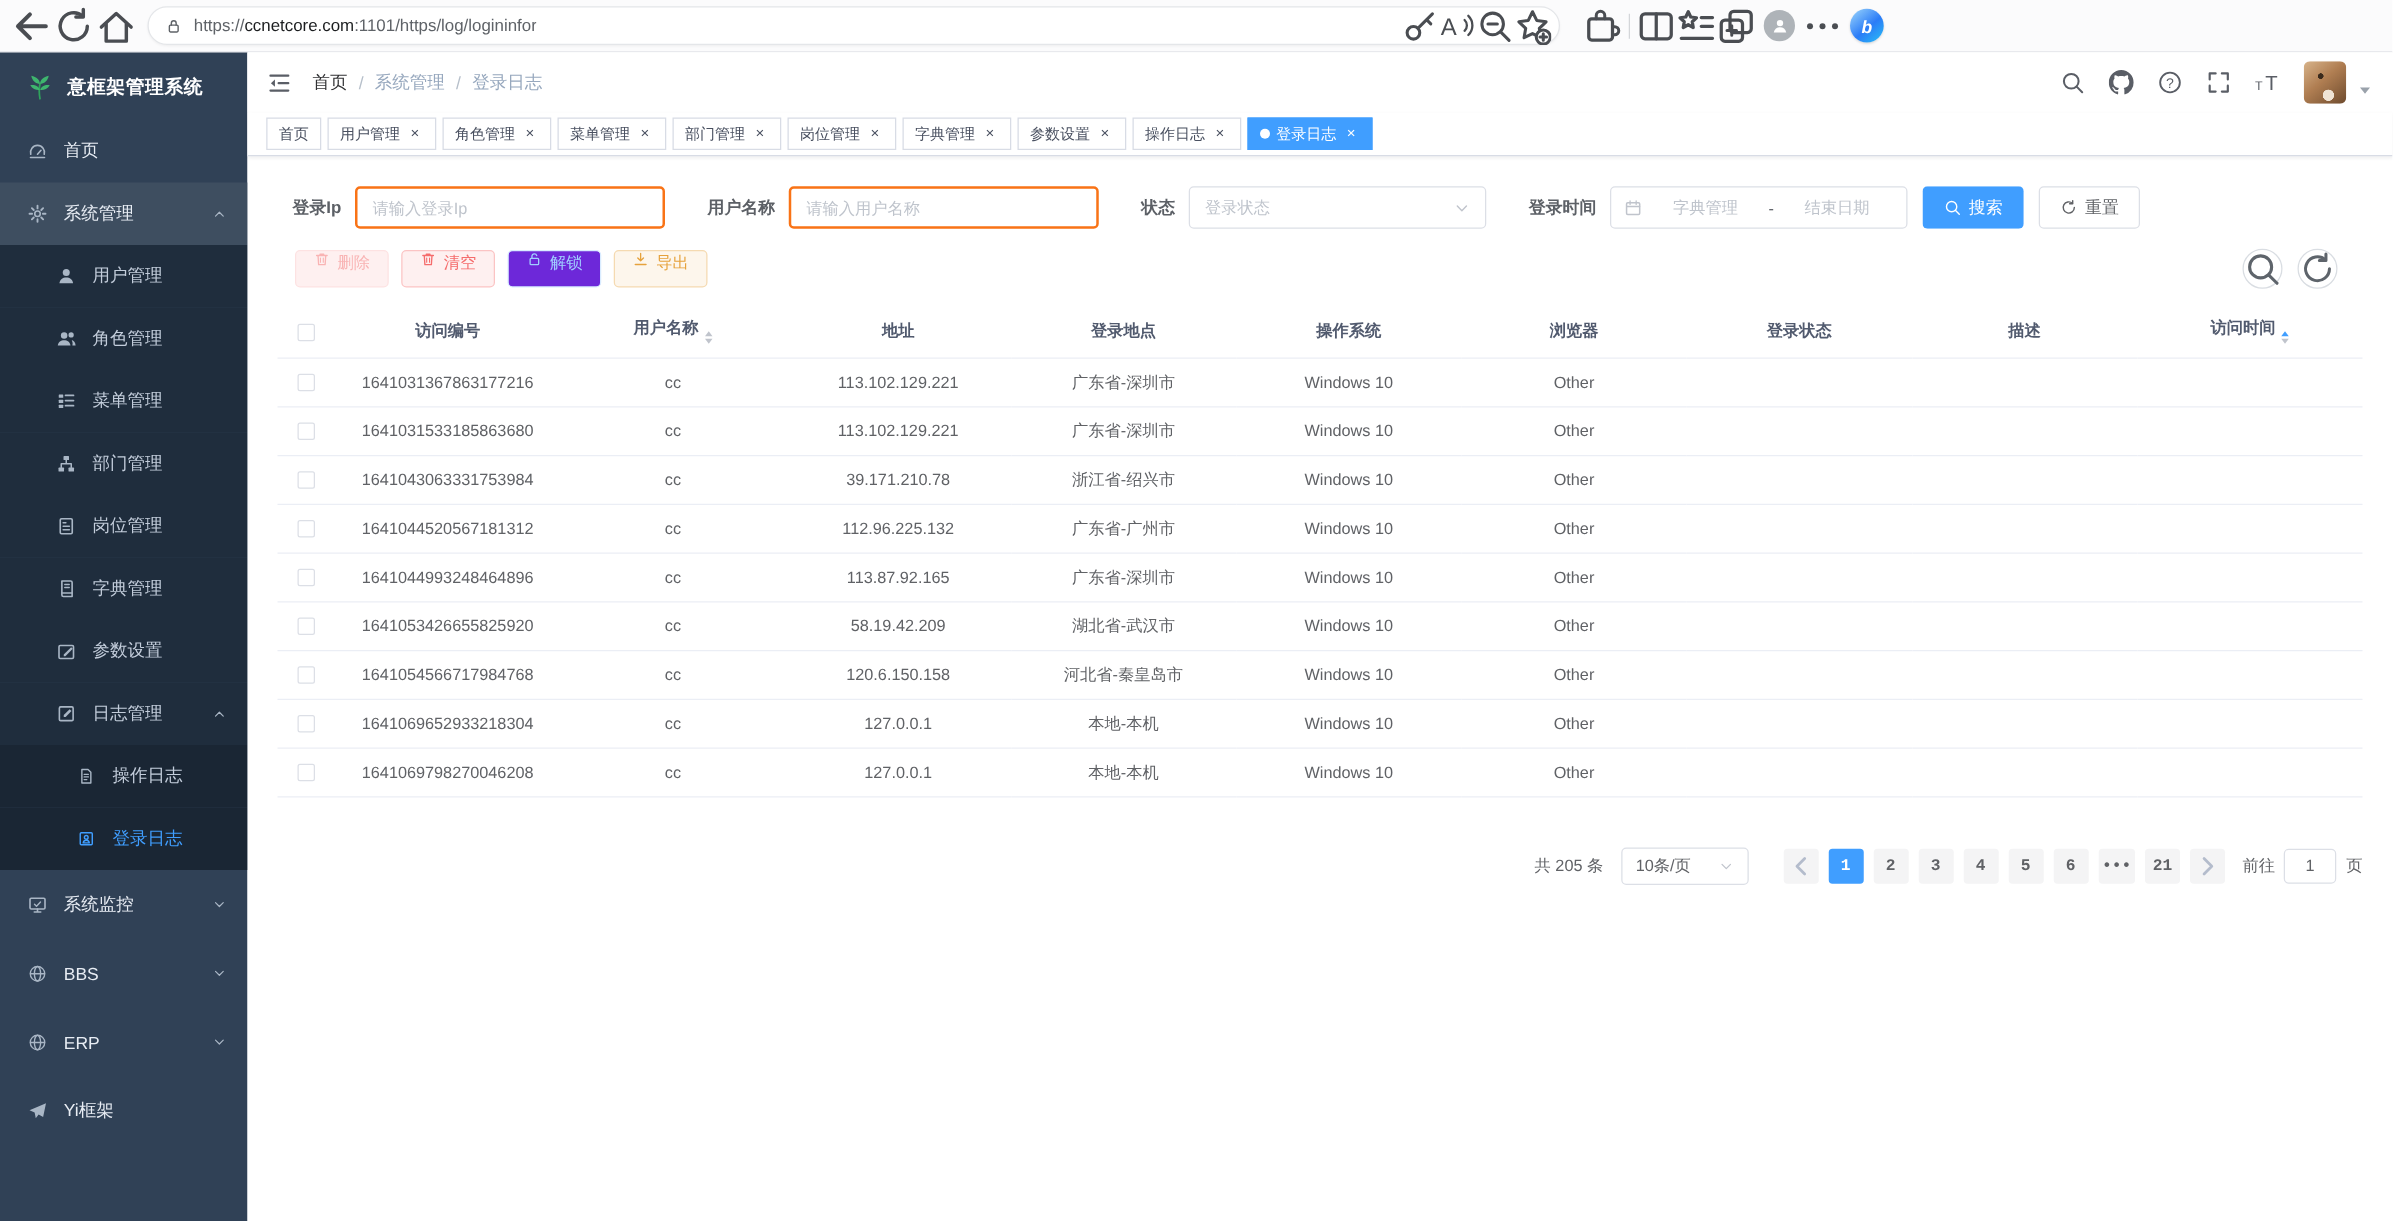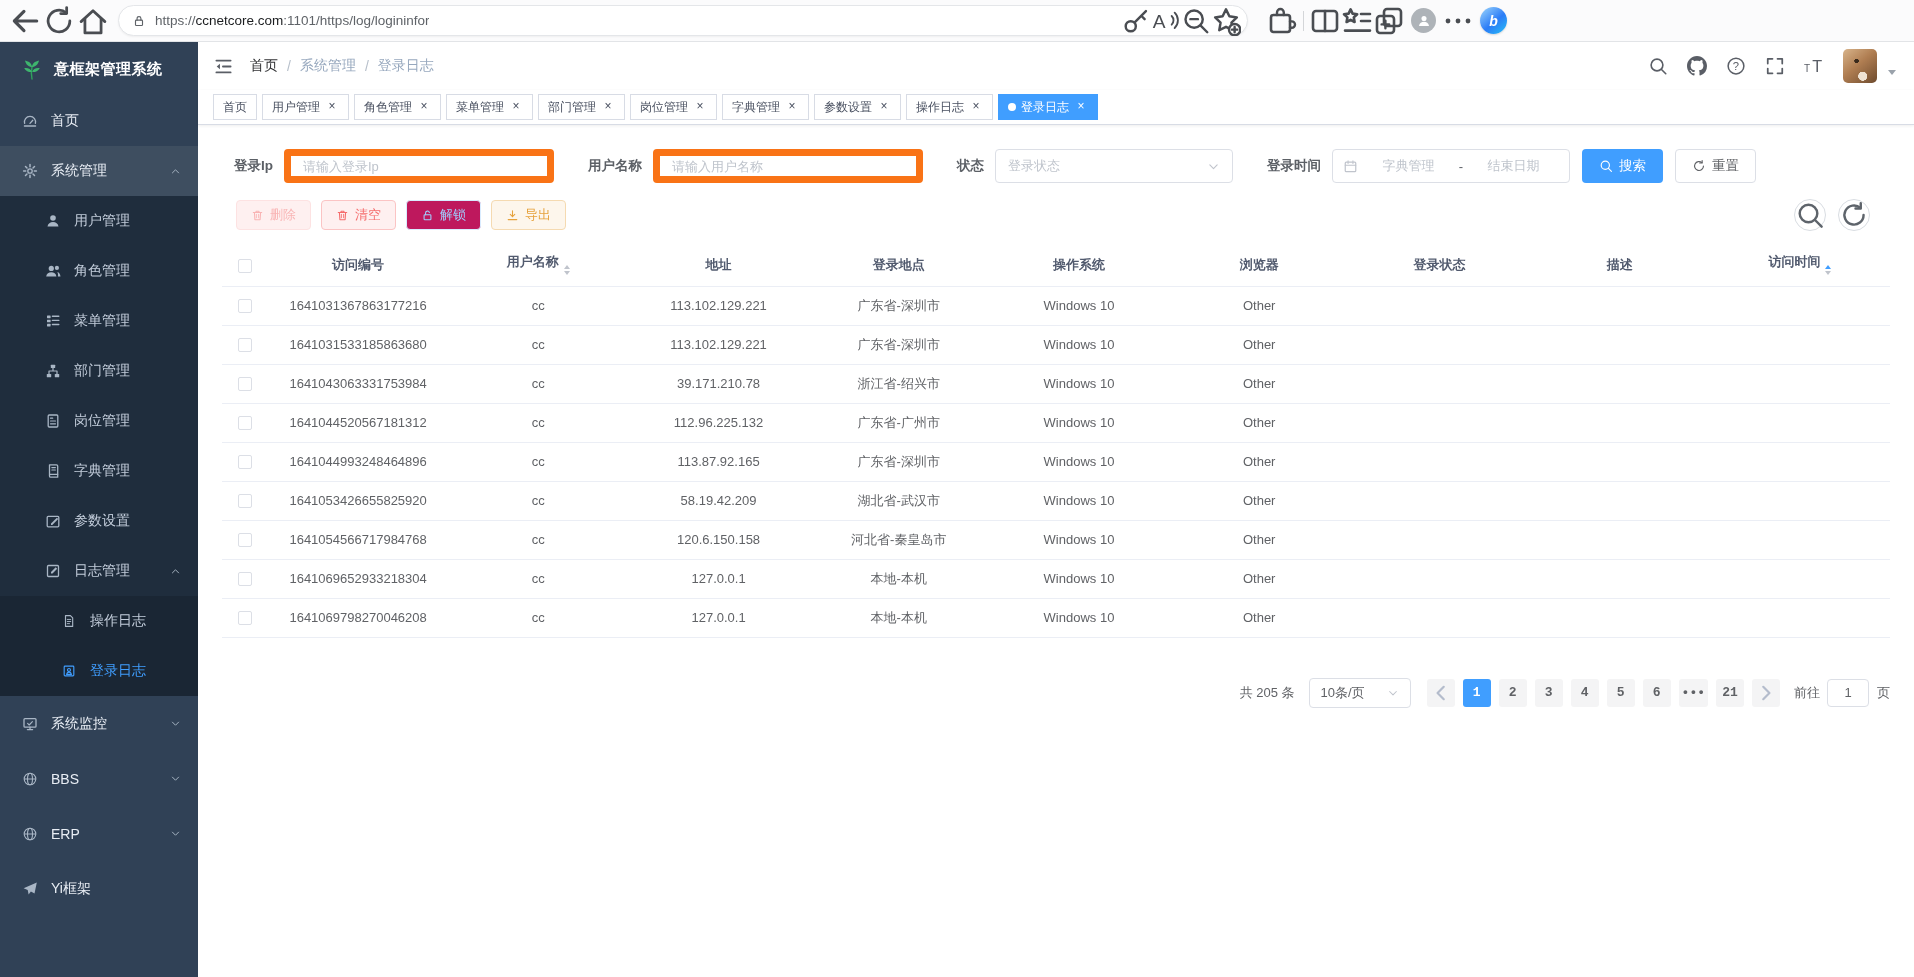--- a/index.html
+++ b/index.html
@@ -58,58 +58,58 @@
   .tab{height:26px;display:inline-flex;align-items:center;padding:0 9px;border:1px solid #d8dce5;background:#fff;color:#495060;font-size:12px;gap:5px;cursor:pointer}
   .tab.active{background:#409eff;border-color:#409eff;color:#fff}
   .tab .dot{width:8px;height:8px;border-radius:50%;background:#fff;display:inline-block}
   .tab .x{width:14px;height:14px;line-height:13px;text-align:center;border-radius:50%;font-size:12px}
 
   
   .content{flex:1;padding:0 24px;min-height:0}
   .filters{display:flex;align-items:center;margin:24px 0 0 12px}
   .fg{display:flex;align-items:center;margin-right:34px}
   .fl{font-size:13.5px;font-weight:bold;color:#5c6066;margin-right:11px;white-space:nowrap}
-  .fi{width:270px;height:34px;border:7px solid #f97316;border-radius:4px;padding:0 12px;font-size:13px;color:#0369a1;outline:none;background:#fff}
+  .fi{width:248px;height:34px;border:2px solid #f97316;border-radius:4px;padding:0 12px;font-size:13px;color:#0369a1;outline:none;background:#fff}
   .fi::placeholder{color:#bfc4cc}
   .fselect{width:238px;height:34px;border:1px solid #dcdfe6;border-radius:4px;display:flex;align-items:center;justify-content:space-between;padding:0 12px;color:#bfc4cc;font-size:13px;background:#fff;cursor:pointer}
   .fselect .selchev{color:#c0c4cc;font-size:13px}
   .fdate{width:238px;height:34px;border:1px solid #dcdfe6;border-radius:4px;display:flex;align-items:center;padding:0 10px;font-size:13px;color:#bfc4cc;gap:5px;background:#fff;cursor:pointer}
   .fdate .cal{color:#c0c4cc;font-size:15px}
   .fdate .d{flex:1;text-align:center}
   .fdate .sep{color:#5c6066}
   .btn{height:34px;border-radius:4px;display:inline-flex;align-items:center;gap:6px;font-size:13.5px;padding:0 16px;cursor:pointer;border:1px solid transparent;margin-left:6px}
   .btn .i{font-size:14px}
   .btn-primary{background:#409eff;color:#fff}
   .btn-plain{background:#fff;border-color:#dcdfe6;color:#606266;margin-left:12px}
 
   .toolbar{display:flex;align-items:center;margin:16px 0 0 14px}
-  .tbtn{height:30px;padding:0 14px;border-radius:4px;font-size:13px;display:inline-flex;align-items:center;gap:6px;margin-right:10px;border:1px solid;cursor:pointer;background:#fff}
+  .tbtn{height:30px;padding:0 14px;border-radius:4px;font-size:13px;display:inline-flex;align-items:flex-start;gap:6px;margin-right:10px;border:1px solid;cursor:pointer;background:#fff}
   .tbtn .i{font-size:13px}
   .t-danger{background:#fef0f0;border-color:#fbc4c4;color:#f56c6c}
   .t-danger.dis{border-color:#fde2e2;color:#f9b4b4;cursor:not-allowed}
-  .t-primary{background:#be185d;border-color:#b3d8ff;color:#409eff}
+  .t-primary{background:#6d28d9;border-color:#b3d8ff;color:#409eff}
   .t-primary.dis{border-color:#d9ecff;color:#a0cfff;cursor:not-allowed}
   .t-warning{background:#fdf6ec;border-color:#f5dab1;color:#e6a23c}
   .tool-right{margin-left:auto;margin-right:20px;display:flex;gap:12px}
   .circ{width:32px;height:32px;border:1px solid #d9dde2;border-radius:50%;display:flex;align-items:center;justify-content:center;color:#5e646b;background:#fff;font-size:14px;cursor:pointer}
 
   .grid{width:100%;margin-top:14px;border-collapse:collapse;table-layout:fixed}
   .grid th{height:41px;font-size:13px;font-weight:bold;color:#515a6e;border-bottom:1px solid #ebeef5;text-align:center;padding:0 4px;white-space:nowrap}
   .grid td{height:39px;font-size:13px;color:#606266;border-bottom:1px solid #ebeef5;text-align:center;padding:0 4px;white-space:nowrap;overflow:hidden}
   .cb-col{width:46px}
   .cb{display:inline-block;width:14px;height:14px;border:1px solid #dcdfe6;border-radius:2px;background:#fff;vertical-align:middle;cursor:pointer}
   .sort{display:inline-flex;flex-direction:column;margin-left:5px;vertical-align:-3px}
   .sort i{display:block;width:0;height:0;border:3.5px solid transparent}
   .sort .u{border-bottom:4.5px solid #c0c4cc;margin-bottom:2px}
   .sort .d{border-top:4.5px solid #c0c4cc}
   .sort.asc .u{border-bottom-color:#409eff}
 
   .pagination{display:flex;align-items:center;justify-content:flex-end;margin:40px 0 0 0;font-size:13px;color:#606266}
   .pg-total{margin-right:14px}
-  .pg-size{width:102px;height:30px;border:1px solid #dcdfe6;border-radius:4px;display:flex;align-items:center;justify-content:center;gap:22px;color:#606266;margin-right:12px;background:#fff;cursor:pointer}
+  .pg-size{width:102px;height:30px;border:1px solid #dcdfe6;border-radius:4px;display:flex;align-items:center;justify-content:center;gap:22px;color:#606266;margin-right:24px;background:#fff;cursor:pointer}
   .pg-size .i{color:#c0c4cc;font-size:12px}
   .pg{min-width:28px;height:28px;margin:0 4px;border-radius:3px;background:#f4f4f5;color:#606266;display:inline-flex;align-items:center;justify-content:center;padding:0 3px;cursor:pointer;font-weight:600;border:none;font-size:13px}
   .pg.active{background:#409eff;color:#fff}
   .pg.nav{color:#b4bccc;font-size:13px}
   .pg-jump{margin:0 7px 0 10px}
   .pg-input{width:42px;height:28px;border:1px solid #dcdfe6;border-radius:4px;text-align:center;font-size:13px;color:#606266;outline:none}
   .pg-suffix{margin-left:8px}
 </style>
 </head>
 <body>

